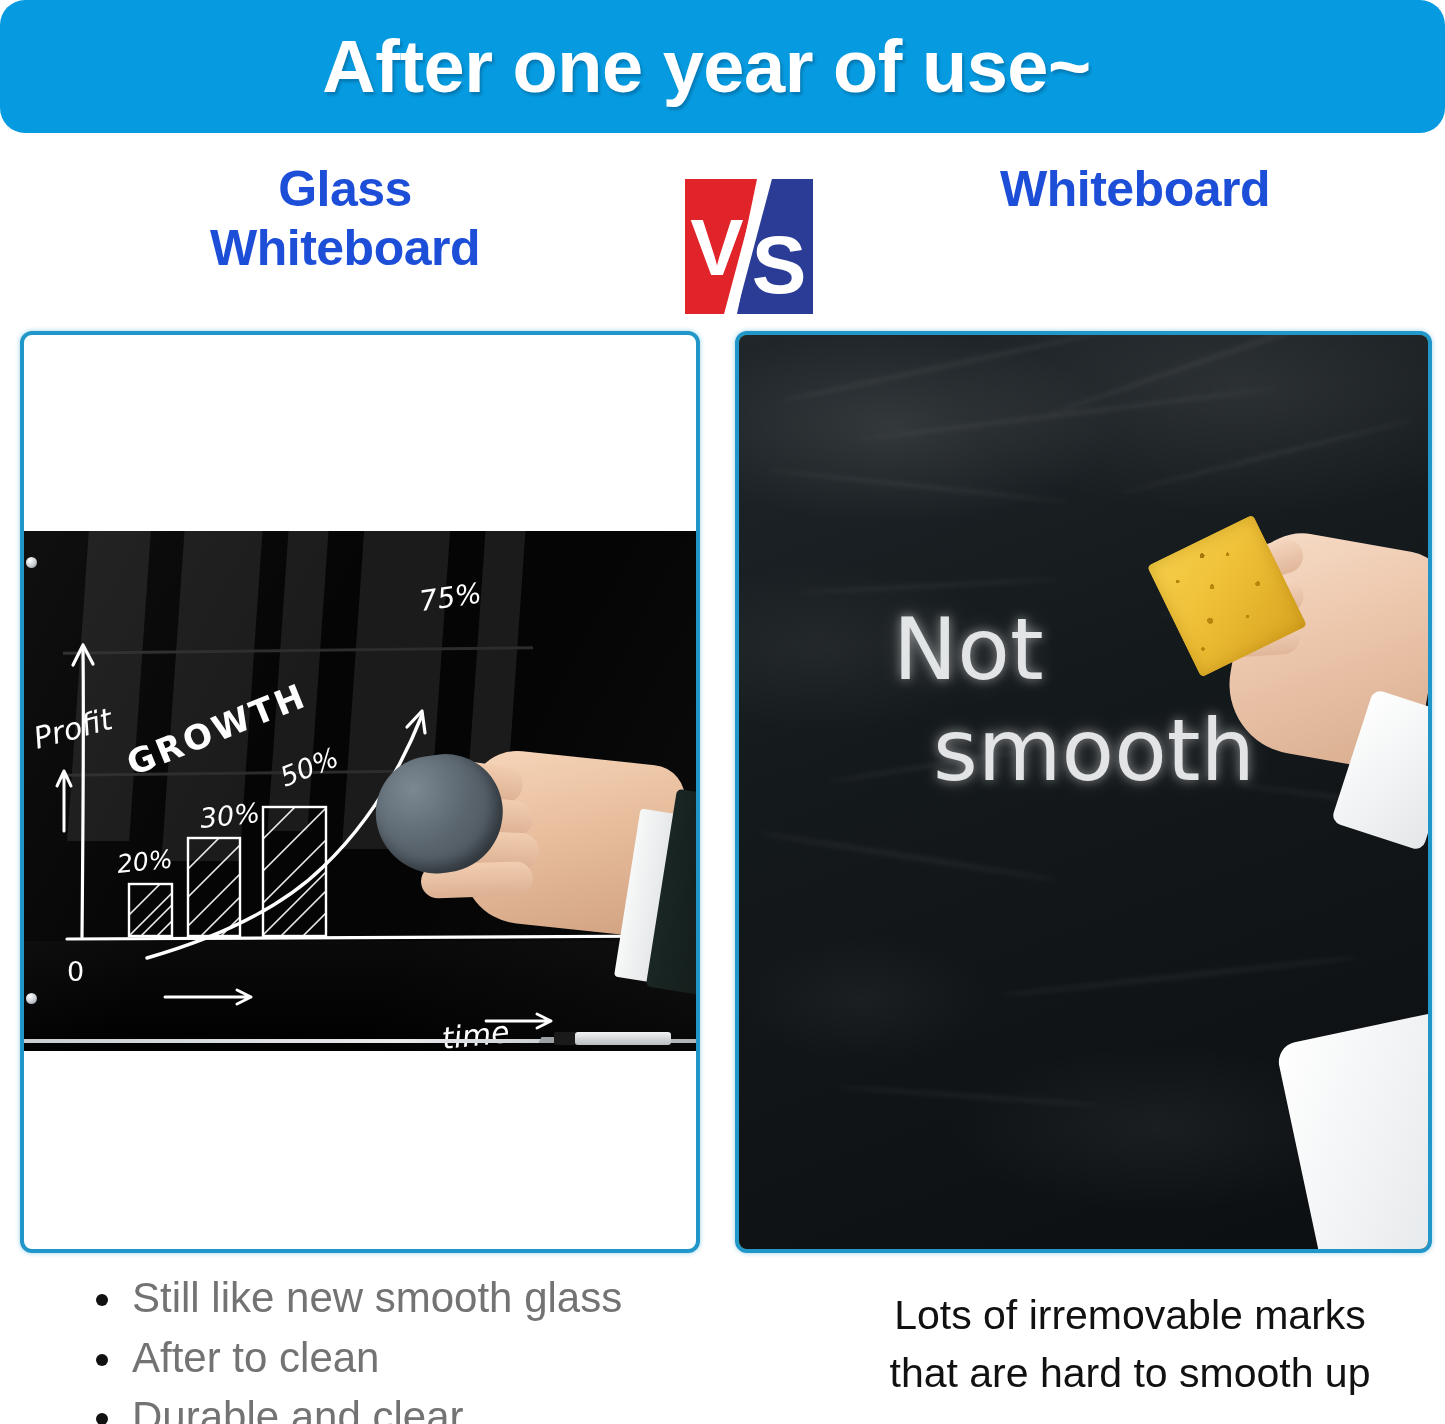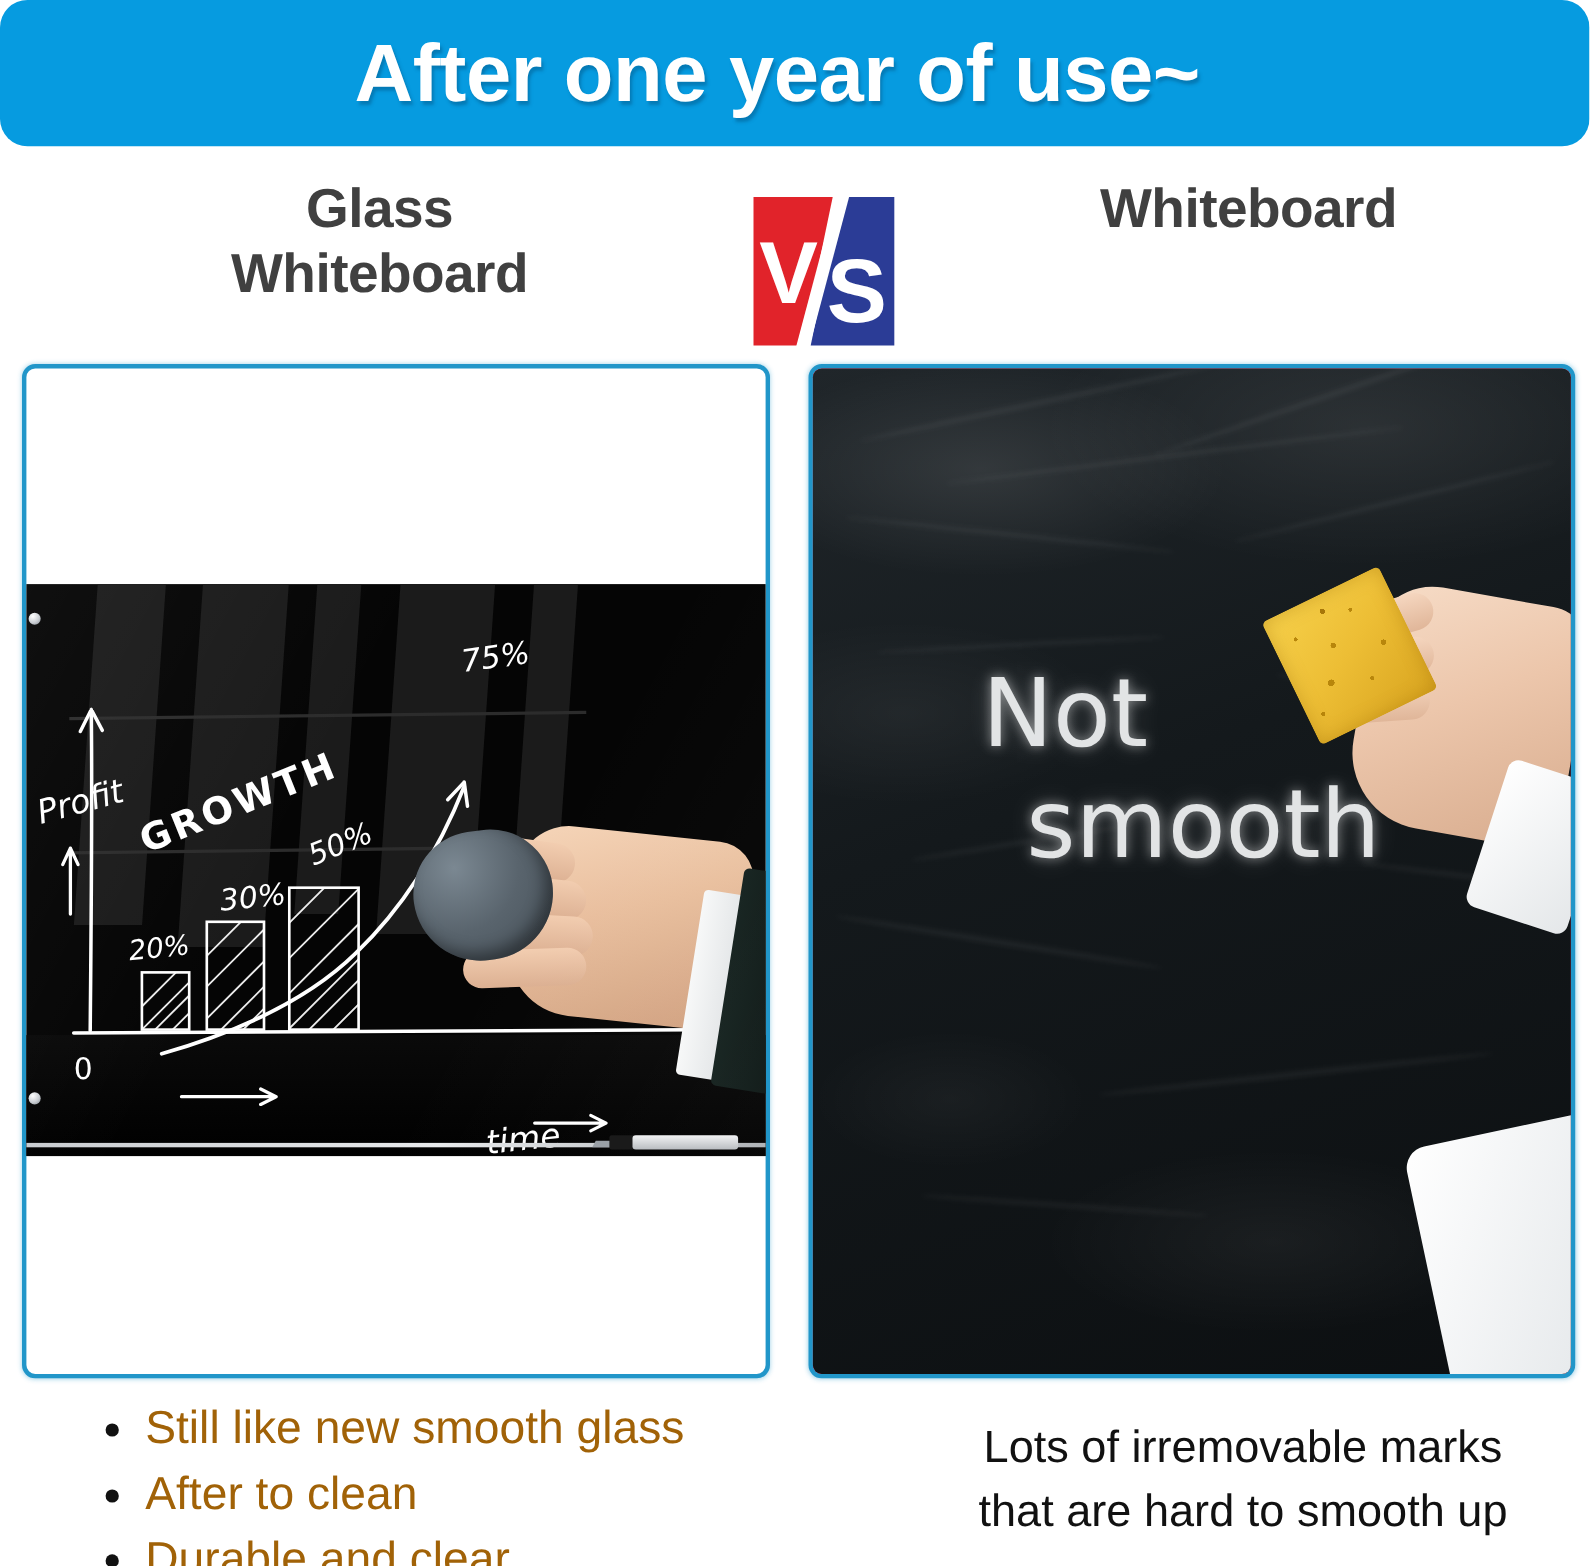--- a/index.html
+++ b/index.html
@@ -27,21 +27,21 @@
     transform:translateX(-16px);
   }
 
   
   .title-row{
     position:absolute;left:0;top:160px;width:1445px;height:150px;
   }
   .col-title{
     position:absolute;top:0;
     text-align:center;
-    color:#404040;
+    color:#1d4ed8;
     font-size:50px;
     font-weight:bold;
     line-height:1.18;
     letter-spacing:-0.5px;
   }
   .col-title.left{ left:20px; width:650px; }
   .col-title.right{ left:835px; width:600px; }
 
   
   .vs-badge{
@@ -143,21 +143,21 @@
   }
   .sleeve{
     position:absolute;left:638px;top:262px;width:70px;height:200px;
     background:linear-gradient(90deg,#15221f 0%,#0b1412 100%);
     transform:rotate(9deg);border-radius:5px;
   }
 
   
   .chalk-photo{
     position:absolute;left:-1px;top:-1px;width:699px;height:924px;
-    background:#be185d;
+    background:#15803d;
     overflow:hidden;
   }
   .chalk-grain{
     position:absolute;left:0;top:0;width:100%;height:100%;
     background:
       radial-gradient(ellipse 320px 140px at 22% 10%, rgba(255,255,255,0.10), transparent 70%),
       radial-gradient(ellipse 420px 180px at 72% 6%,  rgba(255,255,255,0.08), transparent 70%),
       radial-gradient(ellipse 260px 120px at 12% 34%, rgba(255,255,255,0.05), transparent 70%),
       radial-gradient(ellipse 300px 120px at 60% 86%, rgba(255,255,255,0.05), transparent 70%),
       radial-gradient(ellipse 180px 90px  at 18% 72%, rgba(255,255,255,0.04), transparent 70%),
@@ -231,21 +231,21 @@
     background:linear-gradient(120deg,#ffffff 0%,#dfe3e6 100%);
     transform:rotate(-12deg);border-radius:20px 0 0 0;
   }
 
   
   .bullets{
     position:absolute;left:88px;top:1268px;width:640px;
     margin:0;padding:0;list-style:none;
   }
   .bullets li{
-    color:#a16207;
+    color:#737373;
     font-size:42px;
     line-height:1.42;
     padding-left:44px;
     position:relative;
     white-space:nowrap;
   }
   .bullets li:before{
     content:"";position:absolute;left:8px;top:26px;
     width:12px;height:12px;border-radius:50%;background:#111;
   }

